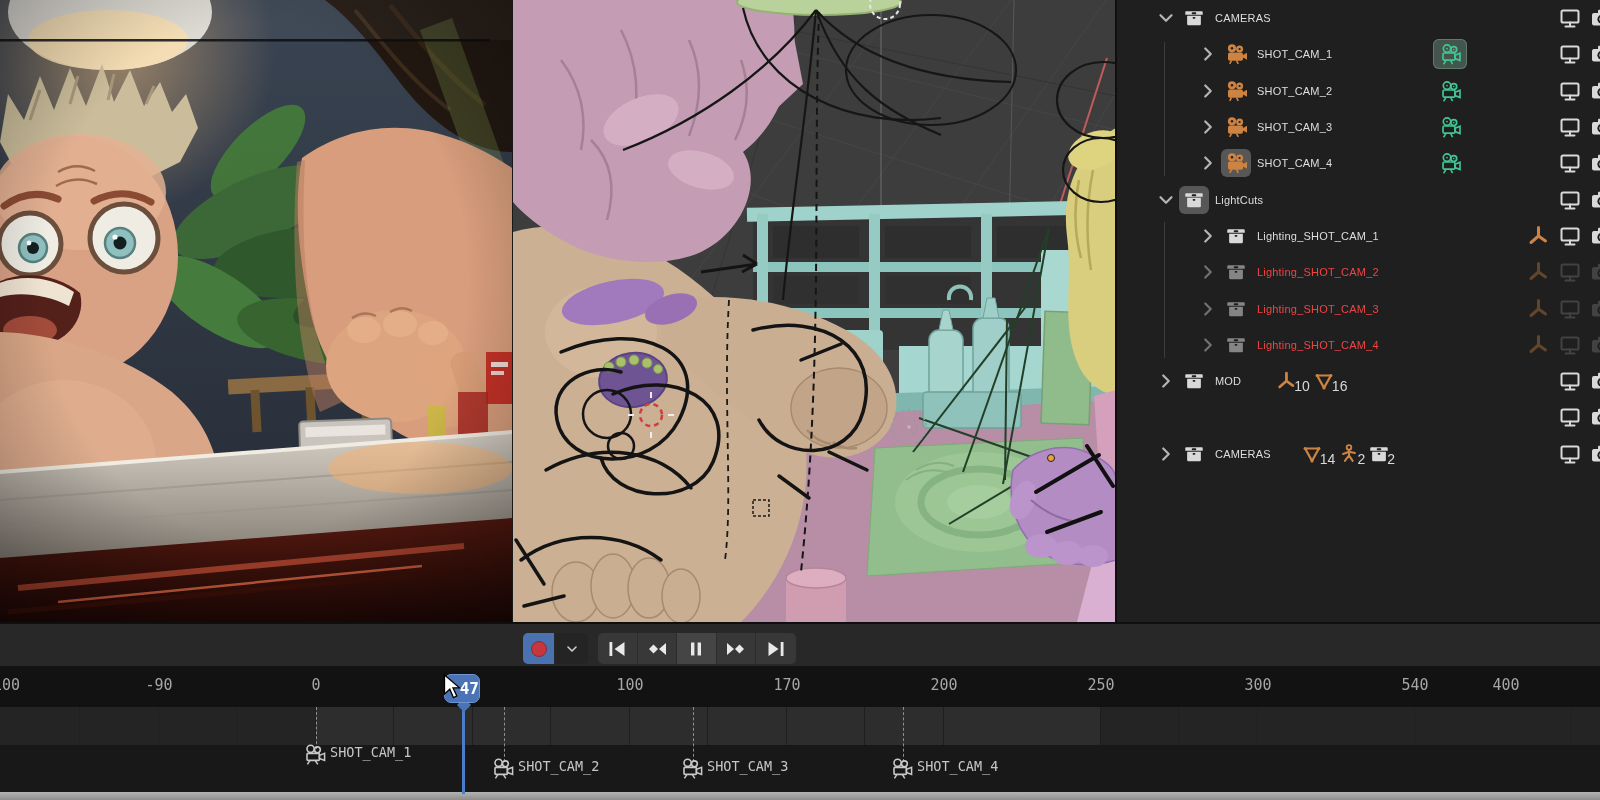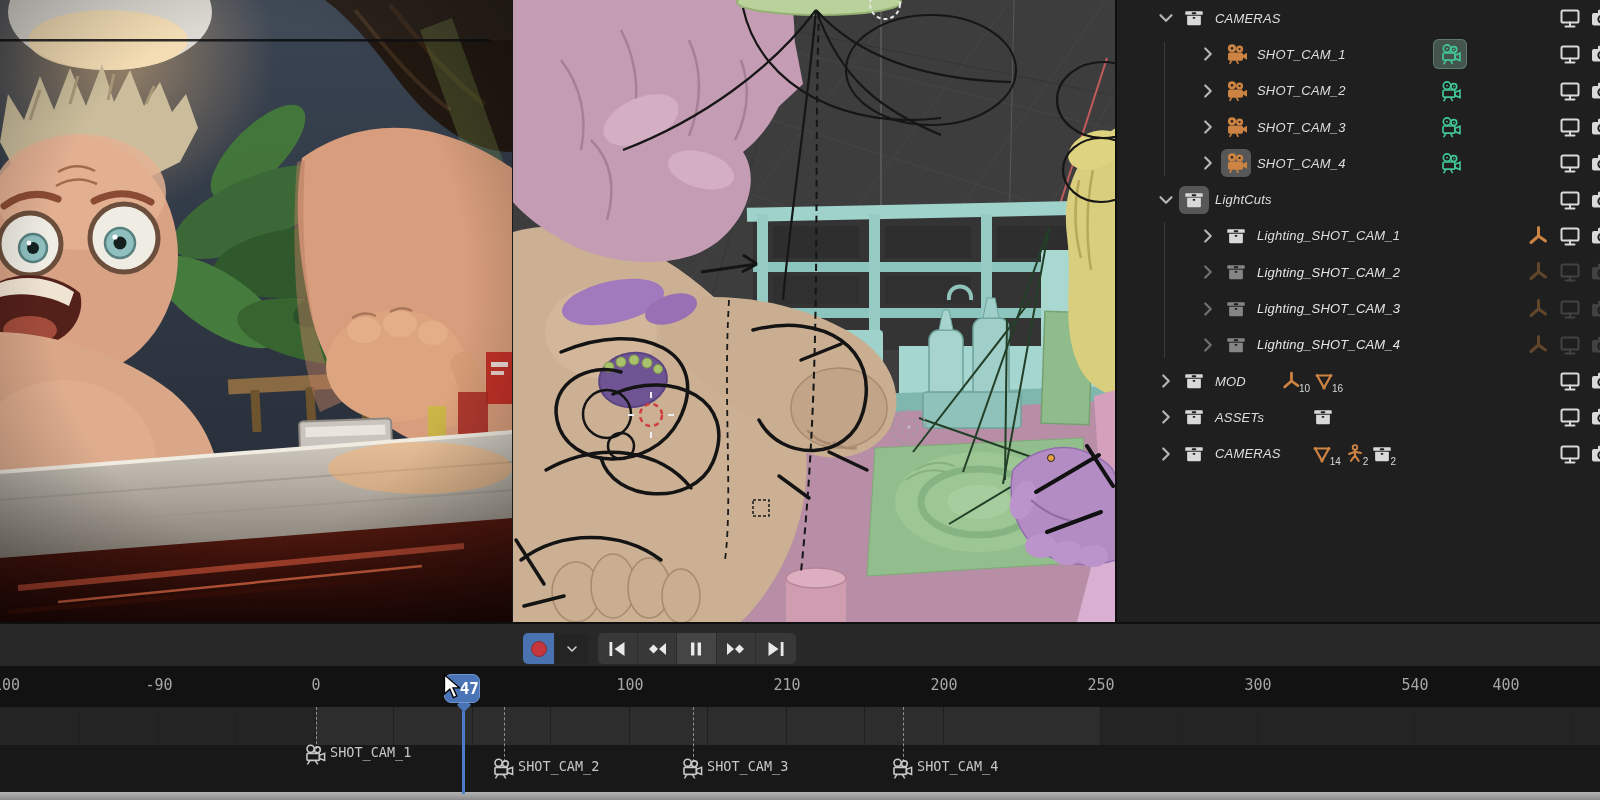--- a/index.html
+++ b/index.html
@@ -12,35 +12,35 @@
   .viewport-panel{position:absolute;left:512px;top:0;width:603px;height:622px;overflow:hidden;background:#3d3d3d;border-left:1px solid #181818;}
   .outliner{position:absolute;left:1115px;top:0;width:485px;height:622px;overflow:hidden;background:#1f1f1f;border-left:2px solid #0f0f0f;}
 
   
   .orow{position:relative;height:36.3px;display:flex;align-items:center;}
   .orow .lead{display:flex;align-items:center;}
   .lvl0 .lead{padding-left:36px;}
   .lvl1 .lead{padding-left:78px;}
   .chev{width:26px;height:24px;display:flex;align-items:center;justify-content:center;color:#b5b5b5;flex:0 0 auto;}
   .oicon{width:30px;height:28px;display:flex;align-items:center;justify-content:center;margin-right:6px;flex:0 0 auto;}
-  .olabel{font-size:13px;color:#dedede;white-space:nowrap;letter-spacing:.2px;font-style:italic;}
-  .dim .olabel{color:#e5e5e5;}
+  .olabel{font-size:11px;color:#dedede;white-space:nowrap;letter-spacing:.2px;}
+  .dim .olabel{color:#ef4444;}
   .dim .ic{opacity:.55;}
   .hl{background:#575757;border-radius:6px;}
   .hl-green{background:#44554e;border-radius:6px;box-shadow:0 0 0 1px #5d7a6c inset;}
   .ic{width:22px;height:22px;display:block;}
   .ic.big{width:24px;height:24px;}
   .c-white{color:#d9d9d9;} .c-orange{color:#cd8443;} .c-orange-dim{color:#996636;}
   .c-green{color:#41c795;} .c-graydim{color:#606060;} .c-lgray{color:#c9c9c9;}
   .datacam{position:absolute;left:316px;top:3px;width:34px;height:30px;display:flex;align-items:center;justify-content:center;}
   .right-icons{position:absolute;right:0;top:0;height:100%;display:flex;align-items:center;gap:8px;padding-right:0;}
   .camcut{margin-right:-14px;}
   .badges{display:inline-flex;align-items:flex-end;margin-left:34px;gap:3px;}
   .badges .bset{display:inline-flex;align-items:flex-end;}
-  .cnt{font-size:10px;color:#d8d8d8;margin-left:-3px;margin-bottom:-2px;}
+  .cnt{font-size:14px;color:#d8d8d8;margin-left:-3px;margin-bottom:-2px;}
   .guide{position:absolute;width:1px;background:#3c3c3c;left:47px;}
 
   
   .timeline{position:absolute;left:0;top:622px;width:1600px;height:170px;background:#232323;border-top:2px solid #0f0f0f;}
   .tl-header{position:absolute;left:0;top:0;width:100%;height:42px;background:#282828;}
   .rec-btn{position:absolute;left:523px;top:9px;width:31px;height:31px;background:#4a72b0;border-radius:5px 0 0 5px;display:flex;align-items:center;justify-content:center;}
   .rec-dot{width:16px;height:16px;border-radius:50%;background:#c5373d;border:1.5px solid #912a30;}
   .rec-drop{position:absolute;left:555px;top:9px;width:33px;height:31px;background:#242424;border-radius:0 5px 5px 0;display:flex;align-items:center;justify-content:center;color:#cfcfcf;}
   .pbgroup{position:absolute;left:598px;top:9px;height:31px;display:flex;background:#383838;border-radius:5px;overflow:hidden;}
   .pbtn{width:39.5px;height:100%;display:flex;align-items:center;justify-content:center;color:#e9e9e9;border-right:1px solid #2c2c2c;}
@@ -798,40 +798,20 @@
           </span>
         <span class="c-white camcut">
             <svg class="ic big">
               <use href="#i-photocam"></use>
             </svg>
           </span>
       </span>
     </div>
 
     <div class="orow lvl0">
-      <div class="lead">
-        <span class="chev">
-            <svg class="ic">
-              <use href="#i-chevright"></use>
-            </svg>
-          </span>
-        <span class="oicon c-white">
-            <svg class="ic">
-              <use href="#i-box"></use>
-            </svg>
-          </span>
-        <span class="olabel">ASSETs</span>
-        <span class="badges" style="margin-left:48px;">
-          <span class="bset c-white">
-              <svg class="ic">
-                <use href="#i-box"></use>
-              </svg>
-            </span>
-        </span>
-      </div>
       <span class="right-icons">
         <span class="c-white">
             <svg class="ic big">
               <use href="#i-monitor"></use>
             </svg>
           </span>
         <span class="c-white camcut">
             <svg class="ic big">
               <use href="#i-photocam"></use>
             </svg>
@@ -930,21 +910,21 @@
             </svg>
         </div>
       </div>
     </div>
 
     <div class="tl-ruler">
       <span class="tick" style="left:2px;">-100</span>
       <span class="tick" style="left:159px;">-90</span>
       <span class="tick" style="left:316px;">0</span>
       <span class="tick" style="left:630px;">100</span>
-      <span class="tick" style="left:787px;">210</span>
+      <span class="tick" style="left:787px;">170</span>
       <span class="tick" style="left:944px;">200</span>
       <span class="tick" style="left:1101px;">250</span>
       <span class="tick" style="left:1258px;">300</span>
       <span class="tick" style="left:1415px;">540</span>
       <span class="tick" style="left:1506px;">400</span>
     </div>
 
     <div class="tl-track"></div>
     <div class="range-band"></div>
     <div class="marker-strip"></div>

